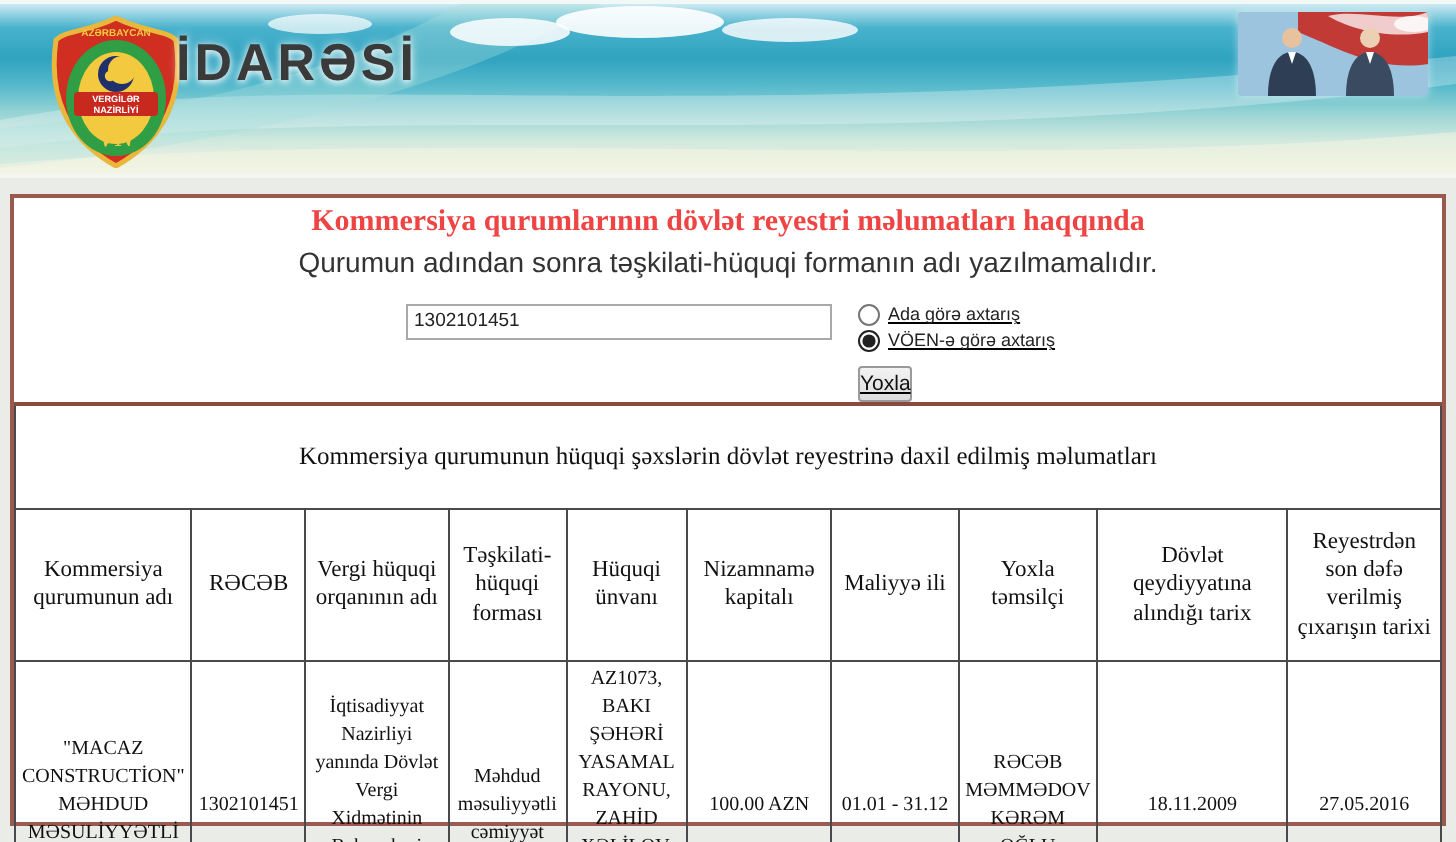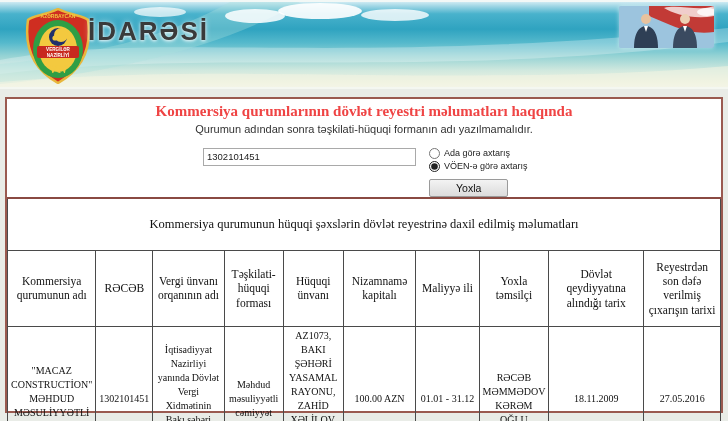--- a/index.html
+++ b/index.html
@@ -31,36 +31,36 @@
   .content {
     margin:8px 5px 0 5px; width:718px; height:316px;
     background:#ffffff; border:2px solid #9a5a50;
     display:flex; flex-direction:column;
   }
   .page-title {
     margin-top:4px; text-align:center;
     font-family:"Liberation Serif", serif;
     font-size:15px; font-weight:bold; color:#ef4444;
   }
-  .note { text-align:center; font-size:11px; color:#333; line-height:1.35; }
+  .note { text-align:center; font-size:14px; color:#333; line-height:1.35; }
   .notes { margin-top:2px; }
 
   
   .form-row { display:flex; margin:11px 0 0 196px; gap:13px; }
   .search-input {
     width:213px; height:18px; font-size:9.5px; padding:1px 3px;
     border:1px solid #a9a9a9; color:#222;
     font-family:"Liberation Sans", sans-serif;
   }
-  .radio-col { display:flex; flex-direction:column; gap:2px; }
+  .radio-col { display:flex; flex-direction:column; gap:2px;text-decoration:underline; }
   .radio-row { display:flex; align-items:center; gap:4px; font-size:9px; color:#222; }
   .radio-row input { width:11px; height:11px; margin:0; accent-color:#222; }
   .yoxla-btn {
     margin-top:5px; align-self:flex-start;
-    font-size:10.5px; padding:2px 26px; color:#111;
+    font-size:10.5px; padding:2px 0; color:#111;
     background:linear-gradient(180deg,#f3f3f3,#dcdcdc);
     border:1px solid #9a9a9a; border-radius:2px;
     font-family:"Liberation Sans", sans-serif;
   }
 
   
   table.registry {
     margin-top:auto; width:100%;
     border-collapse:collapse;
     font-family:"Liberation Serif", serif; color:#111;
@@ -163,21 +163,21 @@
         <col style="width:14.2%">
       <col style="width:11.3%">
     </colgroup>
     <tbody>
         <tr class="tbl-title">
       <th colspan="10">Kommersiya qurumunun hüquqi şəxslərin dövlət reyestrinə daxil edilmiş məlumatları</th>
     </tr>
     <tr class="col-heads">
       <th>Kommersiya qurumunun adı</th>
       <th>RƏCƏB</th>
-      <th>Vergi ünvanı orqanının adı</th>
+      <th>Vergi hüquqi orqanının adı</th>
       <th>Təşkilati-hüquqi forması</th>
       <th>Hüquqi ünvanı</th>
       <th>Nizamnamə kapitalı</th>
       <th>Maliyyə ili</th>
       <th>Yoxla təmsilçi</th>
       <th>Dövlət qeydiyyatına alındığı tarix</th>
       <th>Reyestrdən son dəfə verilmiş çıxarışın tarixi</th>
     </tr>
     <tr class="data-row">
       <td>"MACAZ CONSTRUCTİON" MƏHDUD MƏSULİYYƏTLİ CƏMİYYƏTİ</td>

